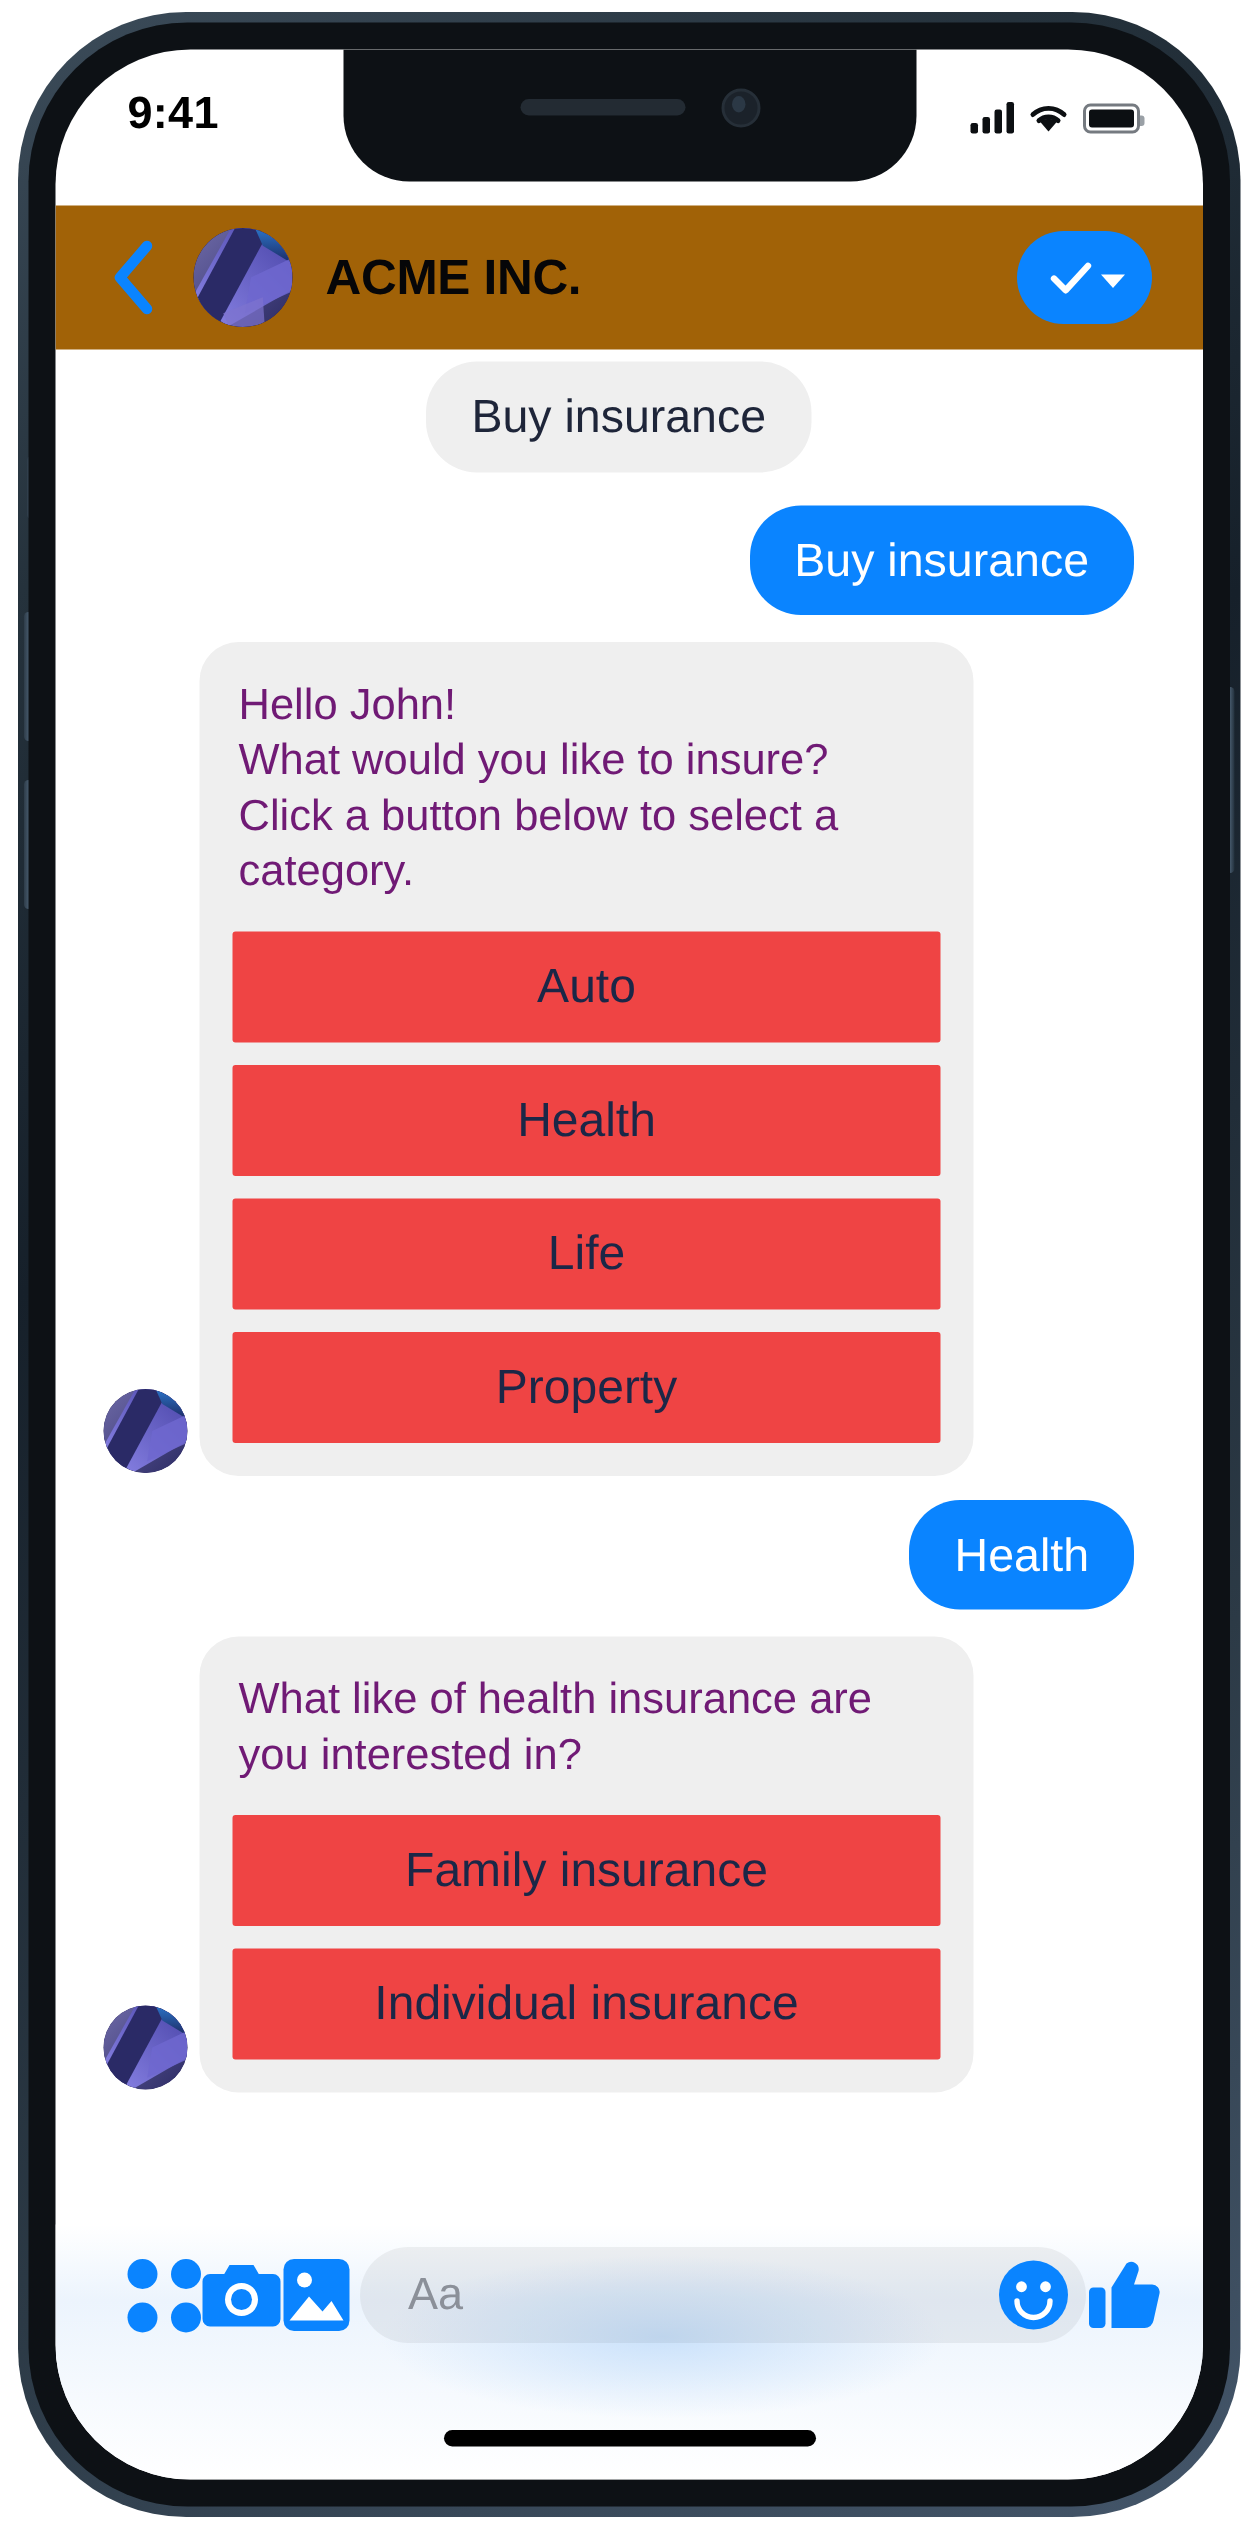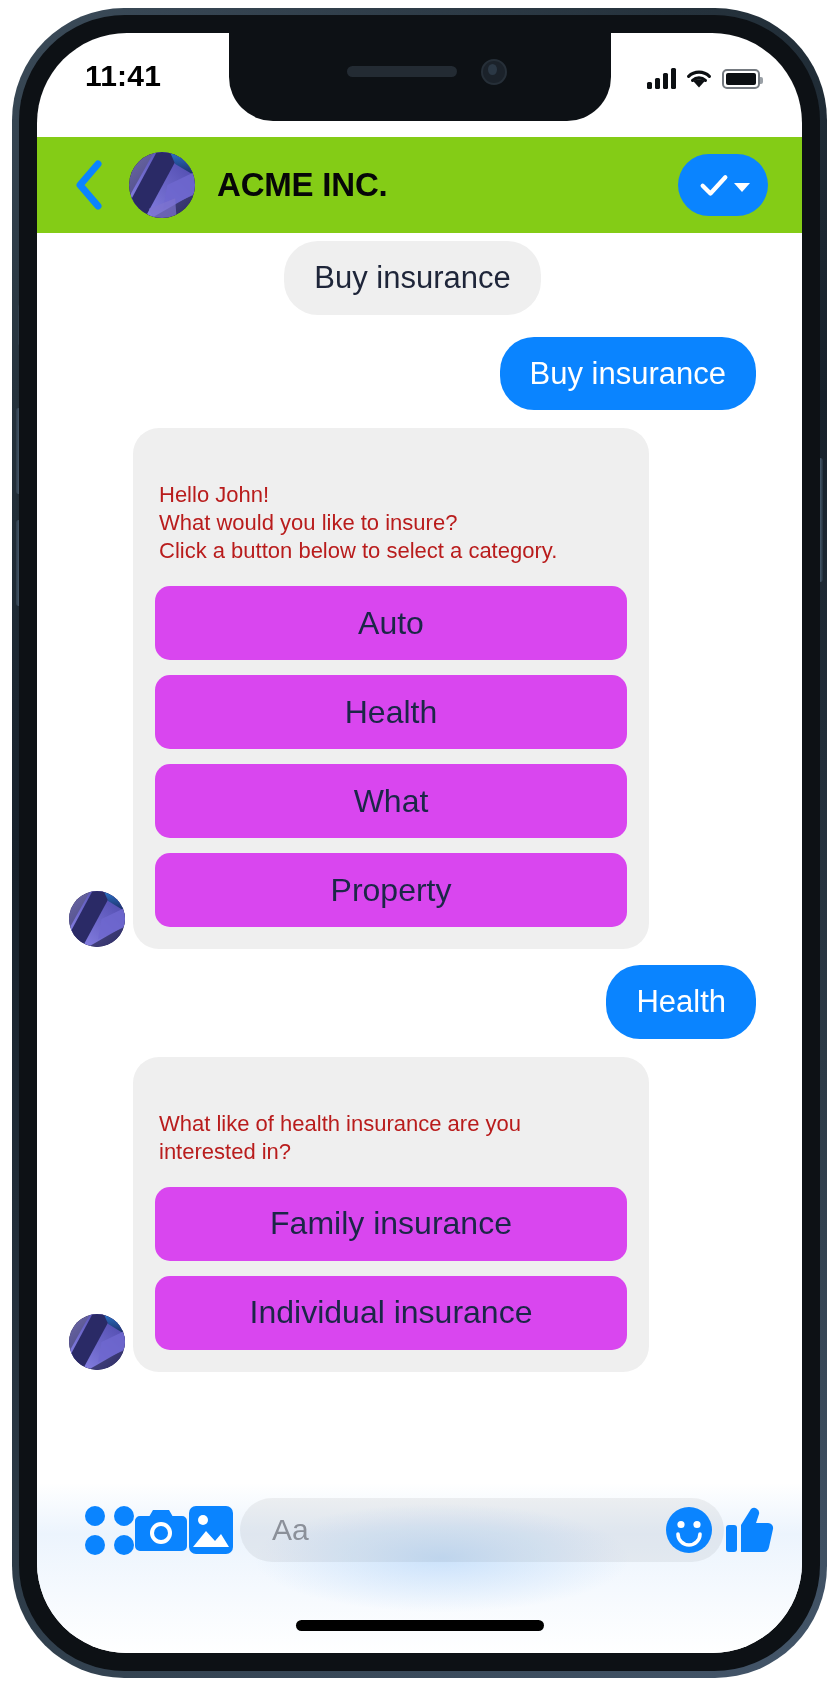--- a/index.html
+++ b/index.html
@@ -138,21 +138,21 @@
   
   #chat-header {
     position: absolute;
     left: 0; top: 104px;
     width: 100%;
     height: 96px;
     display: flex;
     align-items: center;
     padding: 0 34px 0 30px;
     z-index: 20;
-    background: #84cc16;
+    background: #a16207;
   }
   #back-button {
     width: 44px; height: 52px;
     display: flex; align-items: center; justify-content: center;
     flex: 0 0 auto;
     cursor: pointer;
   }
   #back-button svg { display: block; }
 
   .avatar {
@@ -230,30 +230,29 @@
   
   .card-row { display: flex; align-items: flex-end; gap: 0; margin-bottom: 16px; }
   .card-avatar { width: 56px; height: 56px; margin-right: 8px; margin-bottom: 2px; }
   .card {
     background: #efefef;
     border-radius: 26px;
     padding: 24px 22px 22px 22px;
     width: 516px;
   }
   .card-text {
-    font-size: 22px;
+    font-size: 29px;
     line-height: 1.27;
-    color: #b91c1c;
+    color: #701a75;
     padding: 0 4px 6px 4px;
     white-space: pre-line;
-    margin-top: 29px;
   }
   .option-button {
-    background: #d946ef;
-    border-radius: 15px;
+    background: #ef4444;
+    border-radius: 2px;
     margin-top: 15px;
     height: 74px;
     display: flex;
     align-items: center;
     justify-content: center;
     font-size: 32px;
     color: #1b2747;
     cursor: pointer;
   }
 
@@ -334,21 +333,21 @@
 
   <div id="phone-bezel">
     <div id="phone-screen">
 
       <div id="notch">
         <div id="notch-speaker"></div>
         <div id="notch-camera"></div>
       </div>
 
       <div id="status-bar">
-        <div id="status-time">11:41</div>
+        <div id="status-time">9:41</div>
         <div id="status-icons">
           <div id="signal-icon">
             <i></i>
               <i></i>
               <i></i>
               <i></i>
           </div>
           <svg width="28" height="21" viewBox="0 0 28 21">
             <path d="M14 19.6 L8.4 13.2 a8.6 8.6 0 0 1 11.2 0 Z" fill="#0c0f12"></path>
             <path d="M3.6 8.4 a15 15 0 0 1 20.8 0" stroke="#0c0f12" stroke-width="3.2" fill="none" stroke-linecap="round"></path>
@@ -430,21 +429,21 @@
                 <polygon points="58,50 100,30 100,64 52,86" fill="#6f67cf" opacity="0.85"></polygon>
               </g>
             </svg>
           </div>
           <div class="card">
             <div class="card-text">Hello John!
 What would you like to insure?
 Click a button below to select a category.</div>
             <div class="option-button">Auto</div>
             <div class="option-button">Health</div>
-            <div class="option-button">What</div>
+            <div class="option-button">Life</div>
             <div class="option-button">Property</div>
           </div>
         </div>
 
         <div class="row out">
           <div class="bubble-out">Health</div>
         </div>
 
         <div class="card-row">
           <div class="avatar card-avatar">

